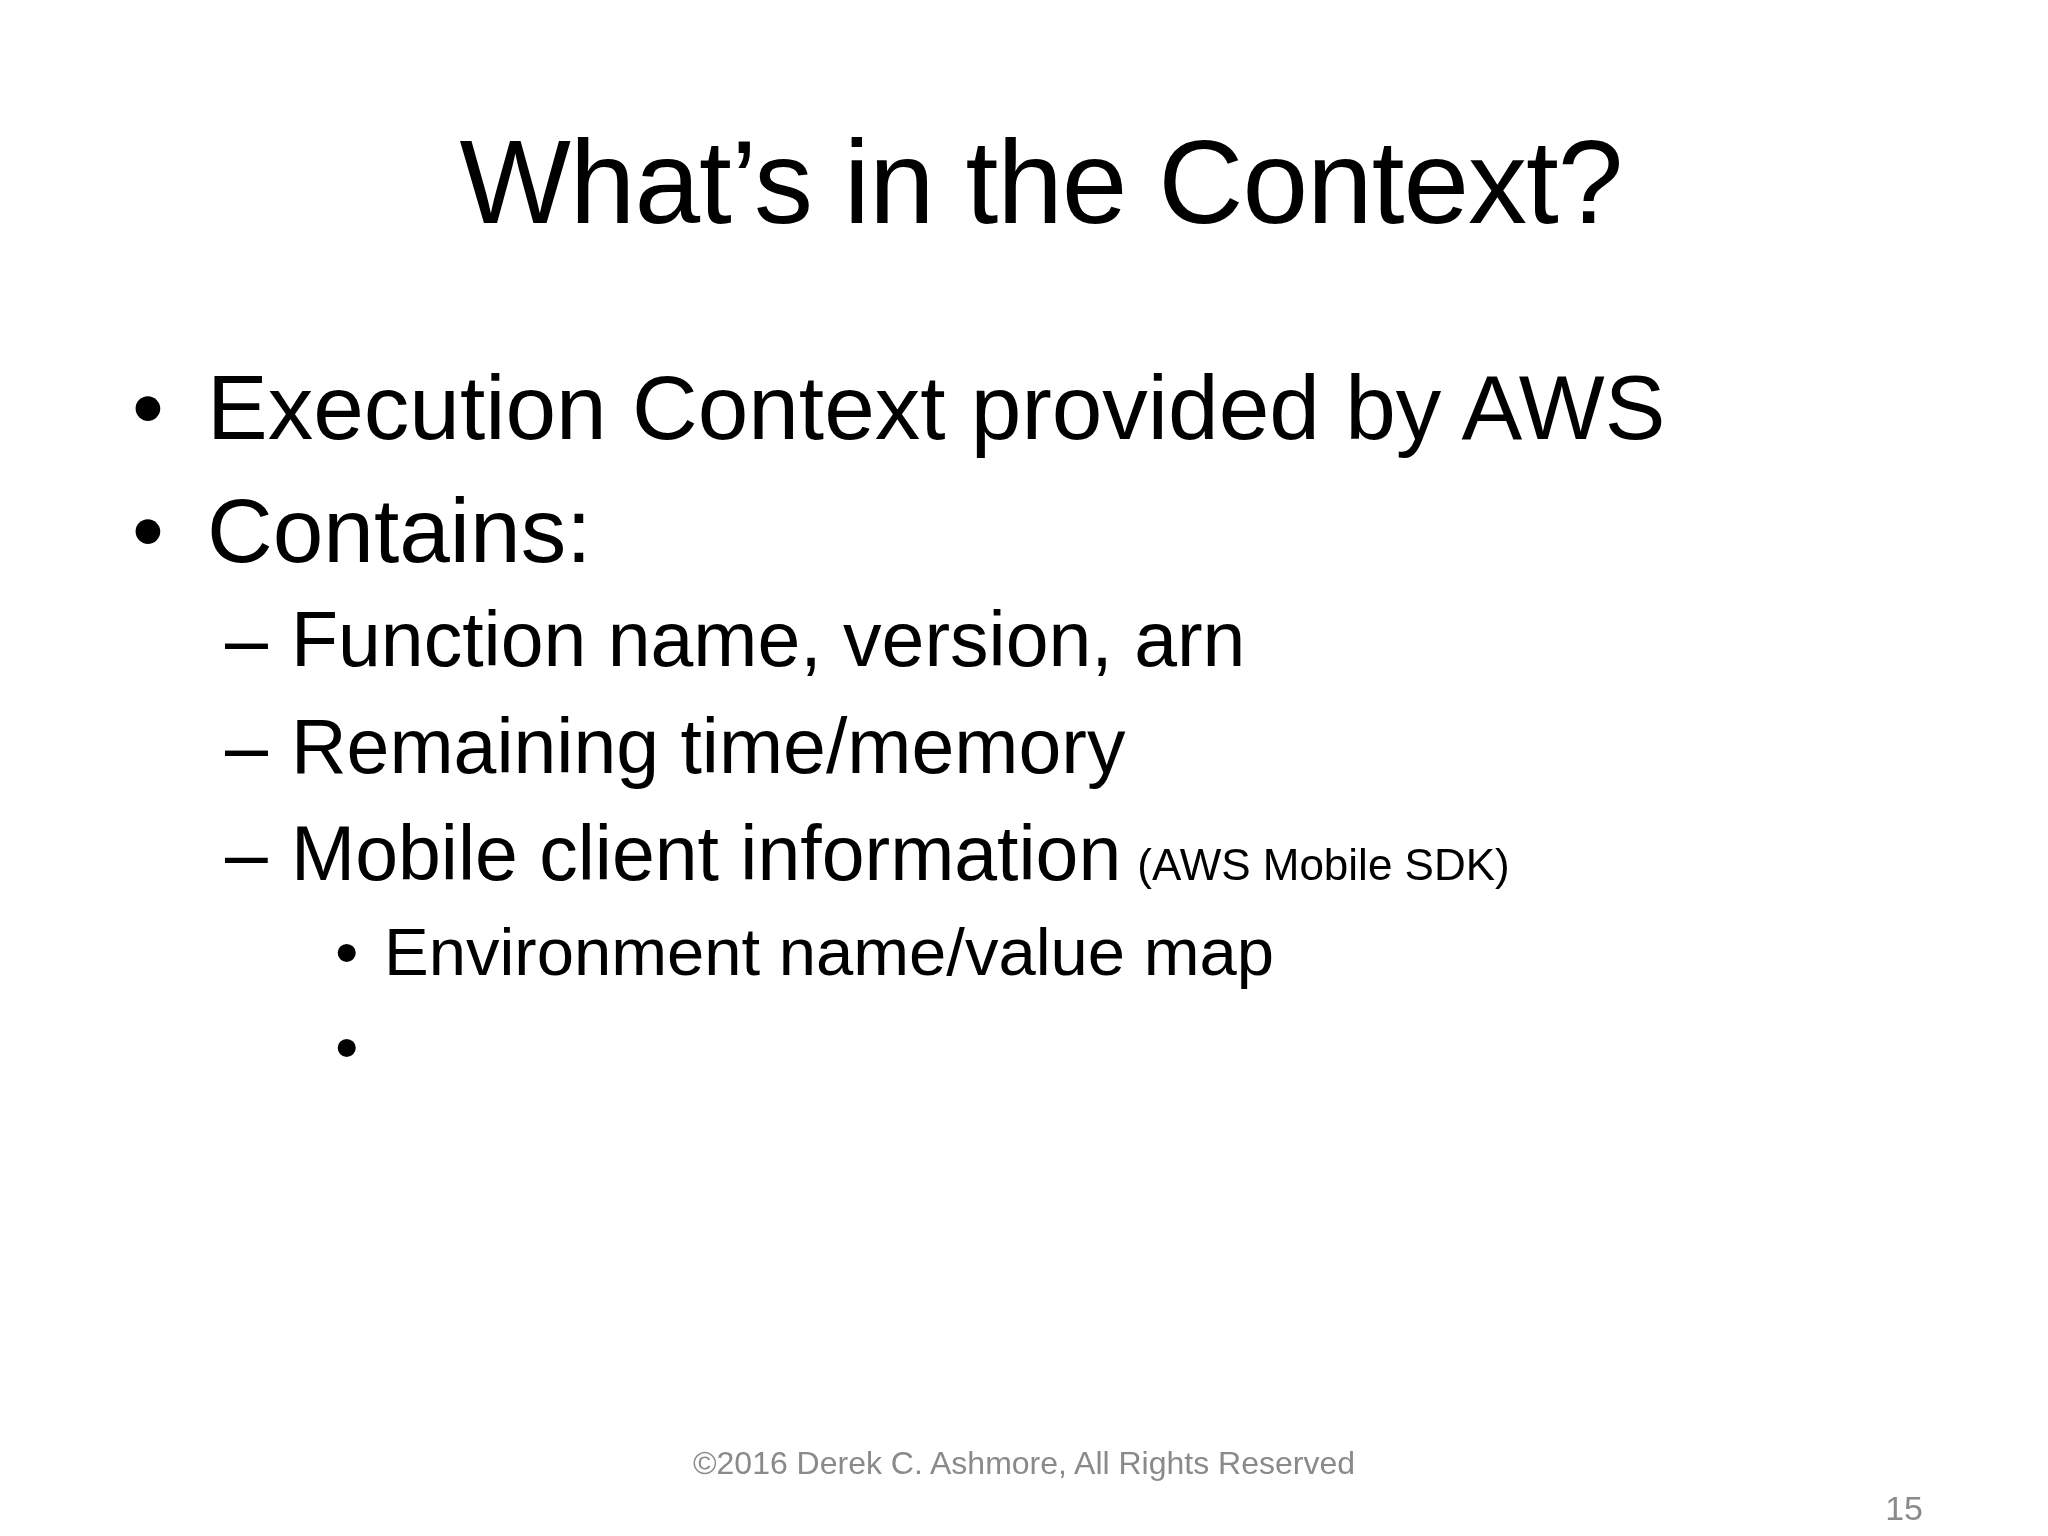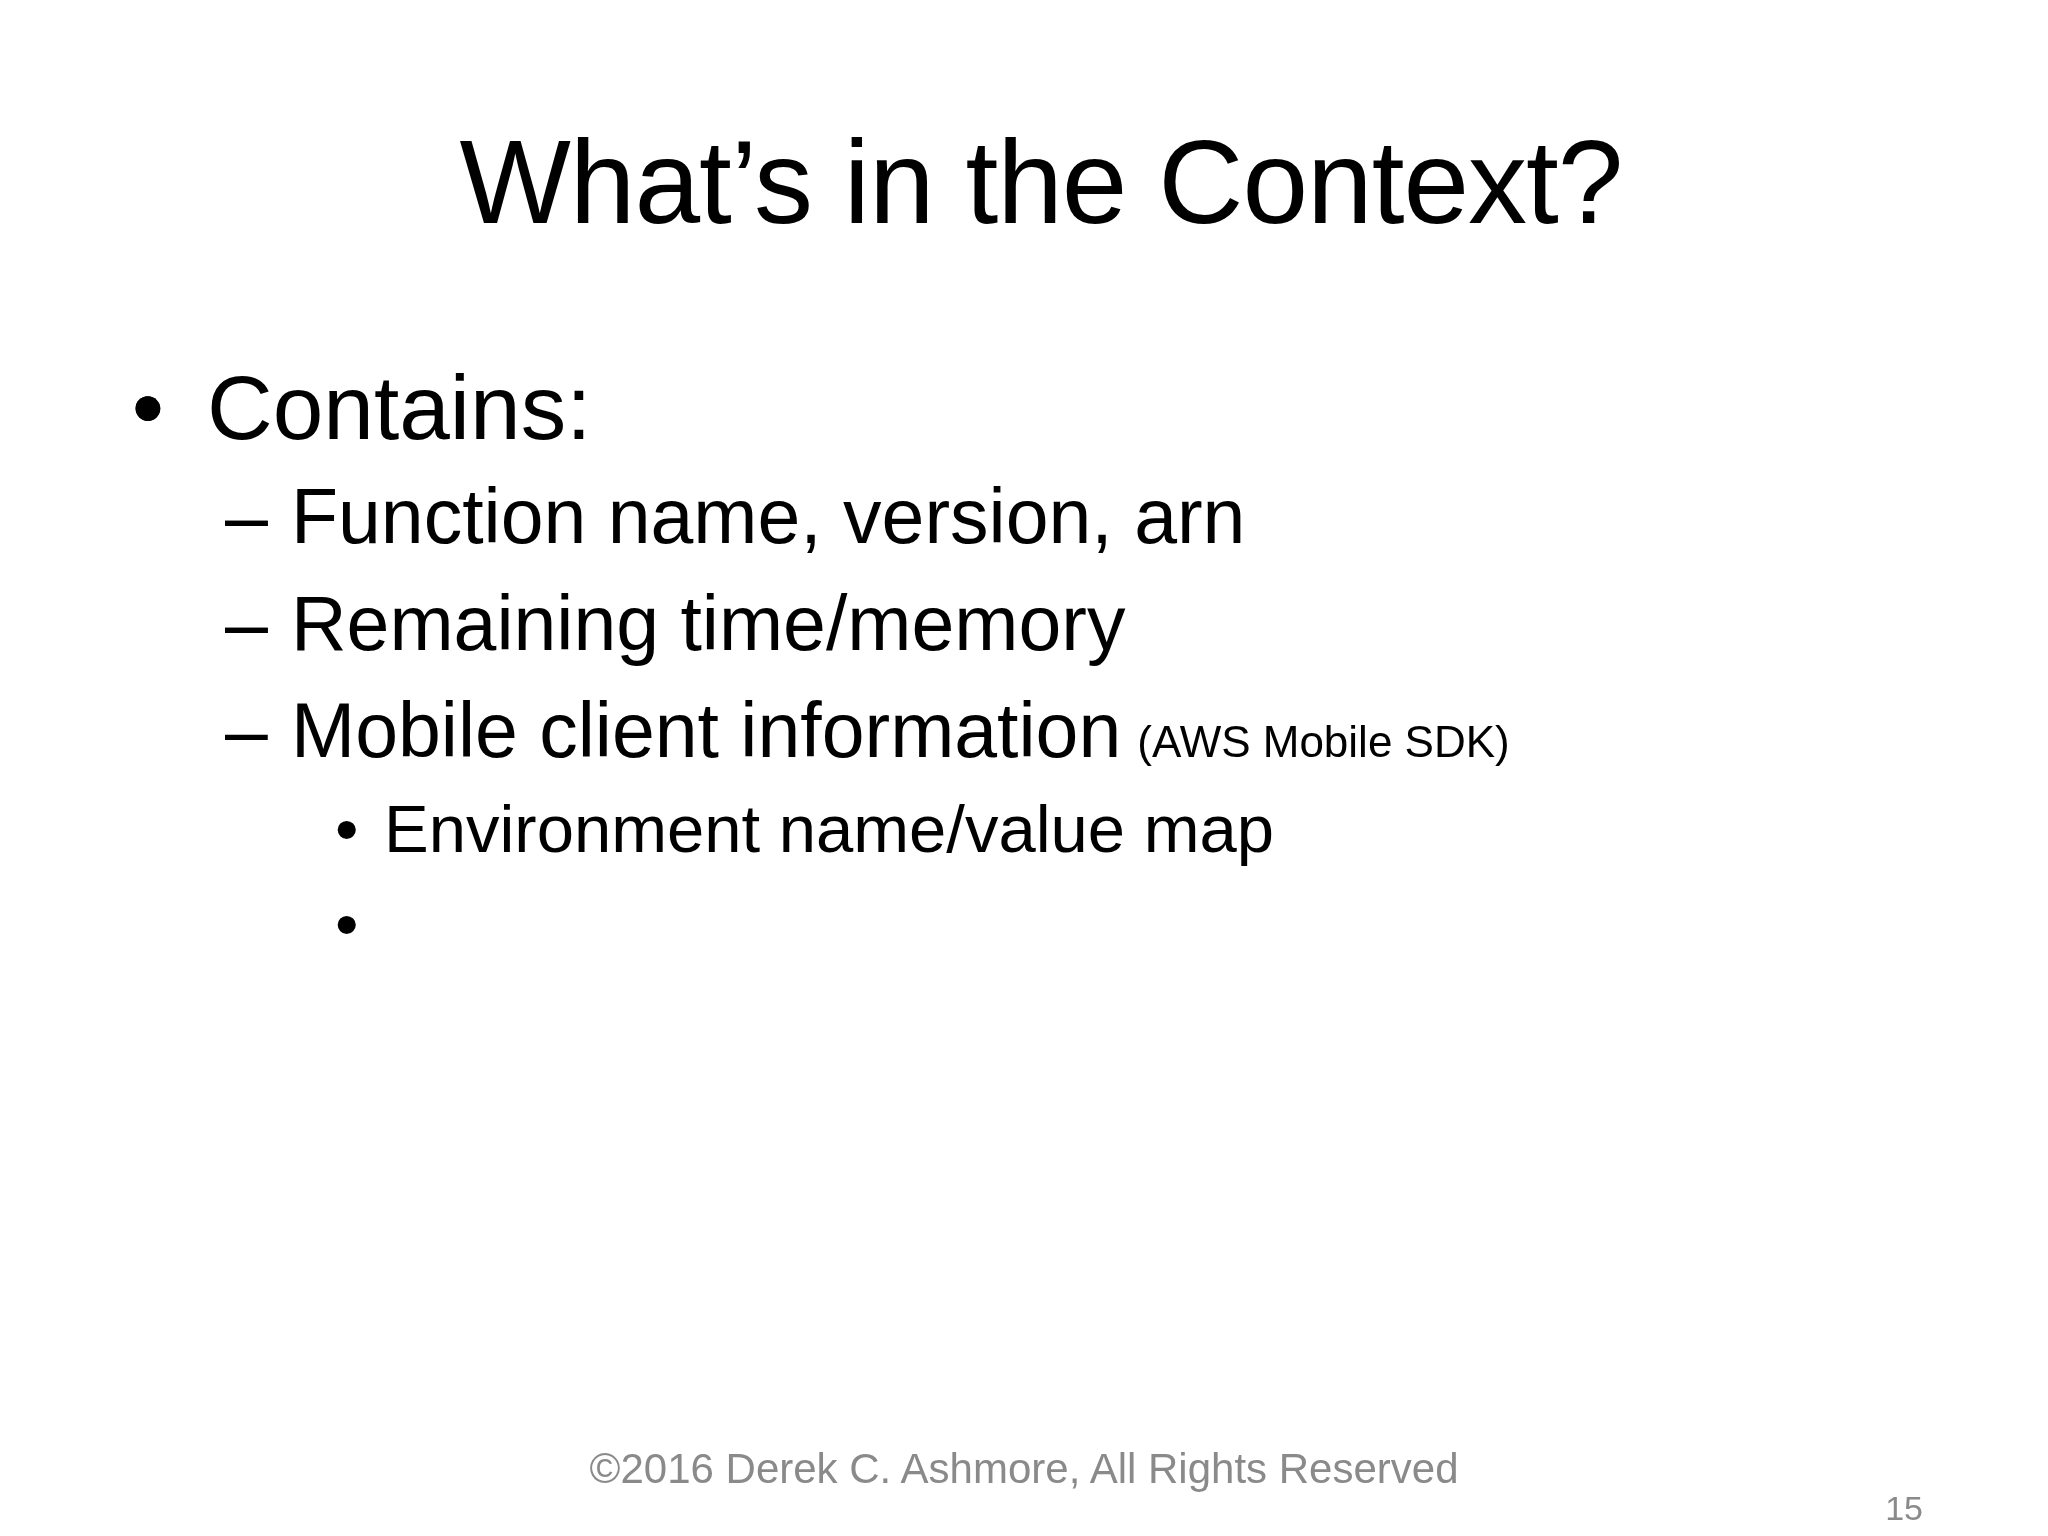--- a/index.html
+++ b/index.html
@@ -68,21 +68,21 @@
     font-size: 44px;
     margin-left: 16px;
     text-align: center;
   }
   .footer-copyright {
     position: absolute;
     top: 1444px;
     left: 0;
     width: 100%;
     text-align: center;
-    font-size: 42px;
+    font-size: 32px;
     line-height: 1.2;
     color: #8a8a8a;
   }
   .footer-page {
     position: absolute;
     top: 1488px;
     right: 125px;
     font-size: 34px;
     line-height: 1.2;
     color: #8a8a8a;
@@ -92,20 +92,21 @@
 <body>
 
 <div class="slide">
 
   <h1 class="title">What’s in the Context?</h1>
 
   <div class="body">
 
     <div class="row l1">
       <span class="marker">•</span>
+      <span>Execution Context provided by AWS</span>
     </div>
 
     <div class="row l1">
       <span class="marker">•</span>
       <span>Contains:</span>
     </div>
 
     <div class="row l2 first">
       <span class="marker">–</span>
     </div>

